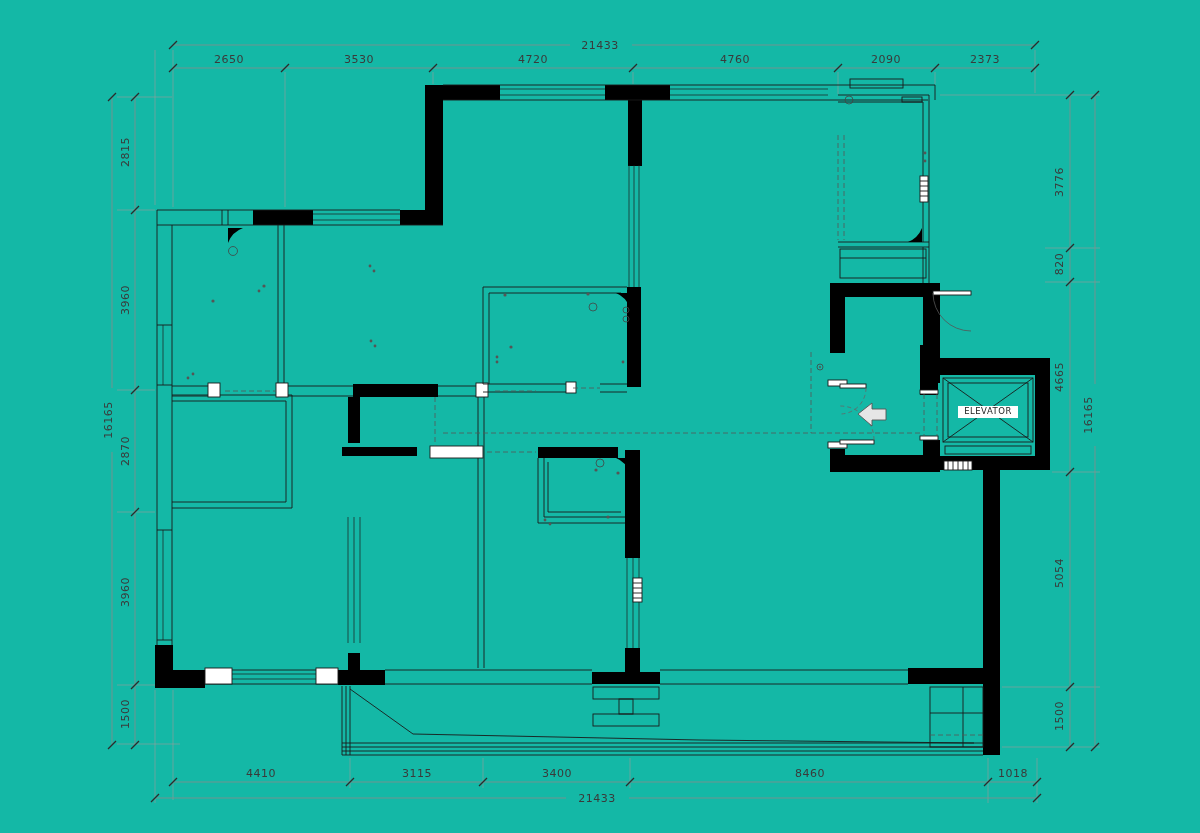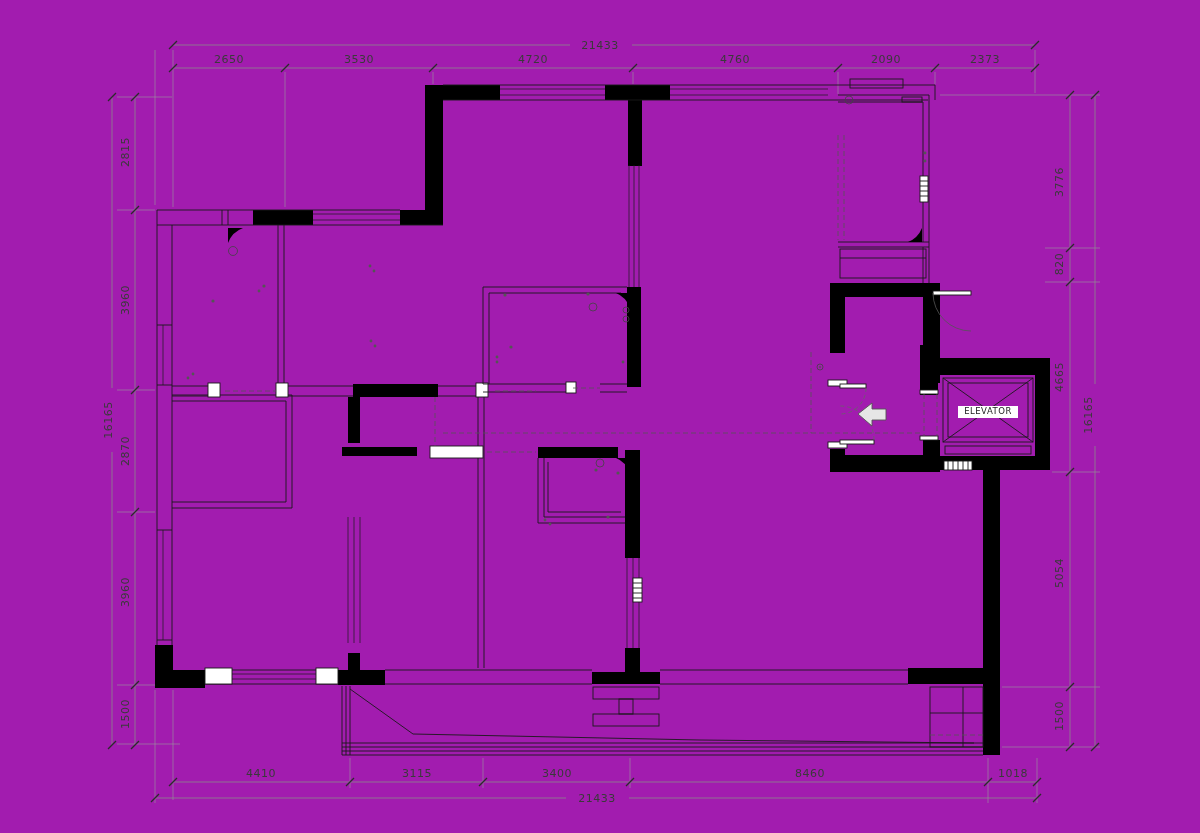--- a/index.html
+++ b/index.html
@@ -1,16 +1,16 @@
 <!DOCTYPE html>
 <html><head>
 <meta charset="utf-8">
 <style>
   html,body{margin:0;padding:0;background:#ffffff;}
-  #canvas{position:relative;width:1200px;height:833px;background:#a21caf;overflow:hidden;}
+  #canvas{position:relative;width:1200px;height:833px;background:#14b8a6;overflow:hidden;}
   svg{display:block;font-family:"DejaVu Sans",sans-serif;}
   text{fill:#3a3a3a;font-size:11px;letter-spacing:0.5px;}
   .dimline{stroke:#8a8a8a;stroke-width:0.8;fill:none;}
   .ext{stroke:#9a9a9a;stroke-width:0.6;fill:none;}
   .tick{stroke:#2b2b2b;stroke-width:1.3;fill:none;}
   .wall{fill:#000;stroke:none;}
   .thin{stroke:#1a1a1a;stroke-width:0.9;fill:none;}
   .thinf{stroke:#1a1a1a;stroke-width:0.9;fill:#fff;}
   .win{stroke:#1a1a1a;stroke-width:0.7;fill:none;}
   .dash{stroke:#555;stroke-width:0.8;fill:none;stroke-dasharray:5 3;}

